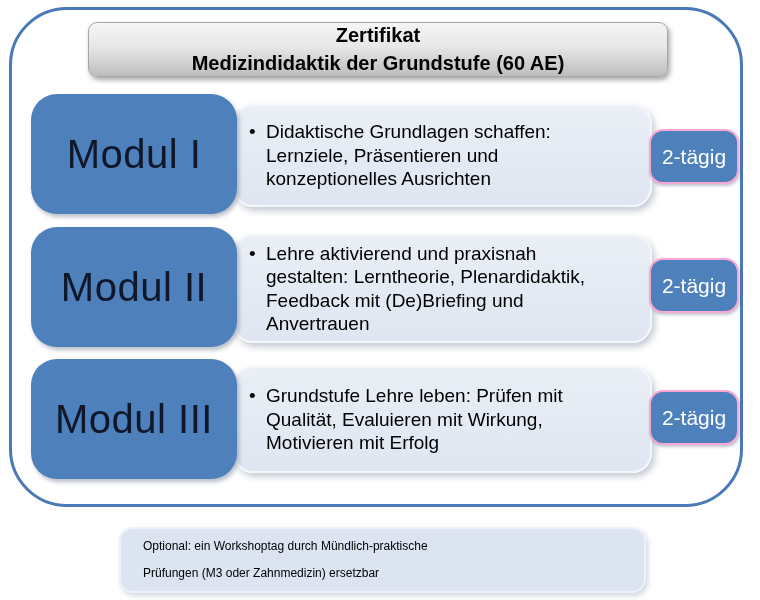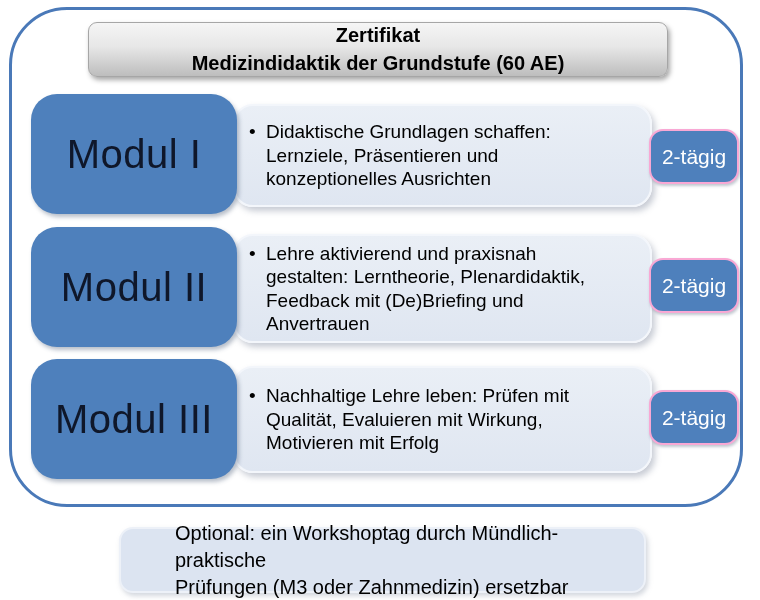--- a/index.html
+++ b/index.html
@@ -64,21 +64,21 @@
   .badge-2 { top:258px; }
   .badge-3 { top:390px; }
 
   
   .footnote {
     position:absolute; left:119px; top:527px; width:527px; height:66px; box-sizing:border-box;
     background:#DCE4F1; border:2px solid #EDF1F8; border-radius:14px;
     box-shadow:2px 3px 5px rgba(130,140,160,0.35);
     display:flex; align-items:center; z-index:1;
   }
-  .footnote-text { padding-left:22px; font-size:20px; line-height:27px; white-space:pre-line;margin-left:32px; }
+  .footnote-text { padding-left:22px; font-size:12px; line-height:27px; white-space:pre-line; }
 </style>
 </head>
 <body>
 
 <div class="stage">
 
   <div class="frame"></div>
 
   <div class="header">
     <div class="header-line">Zertifikat</div>
@@ -112,21 +112,21 @@
   <div class="modul modul-2">
     <span>Modul II</span>
   </div>
   <div class="badge badge-2">
     <span>2-tägig</span>
   </div>
 
   <div class="desc desc-3">
     <div class="desc-inner">
       <span class="bullet">•</span>
-      <span class="desc-text">Nachhaltige Lehre leben: Prüfen mit
+      <span class="desc-text">Grundstufe Lehre leben: Prüfen mit
 Qualität, Evaluieren mit Wirkung,
 Motivieren mit Erfolg</span>
     </div>
   </div>
   <div class="modul modul-3">
     <span>Modul III</span>
   </div>
   <div class="badge badge-3">
     <span>2-tägig</span>
   </div>

